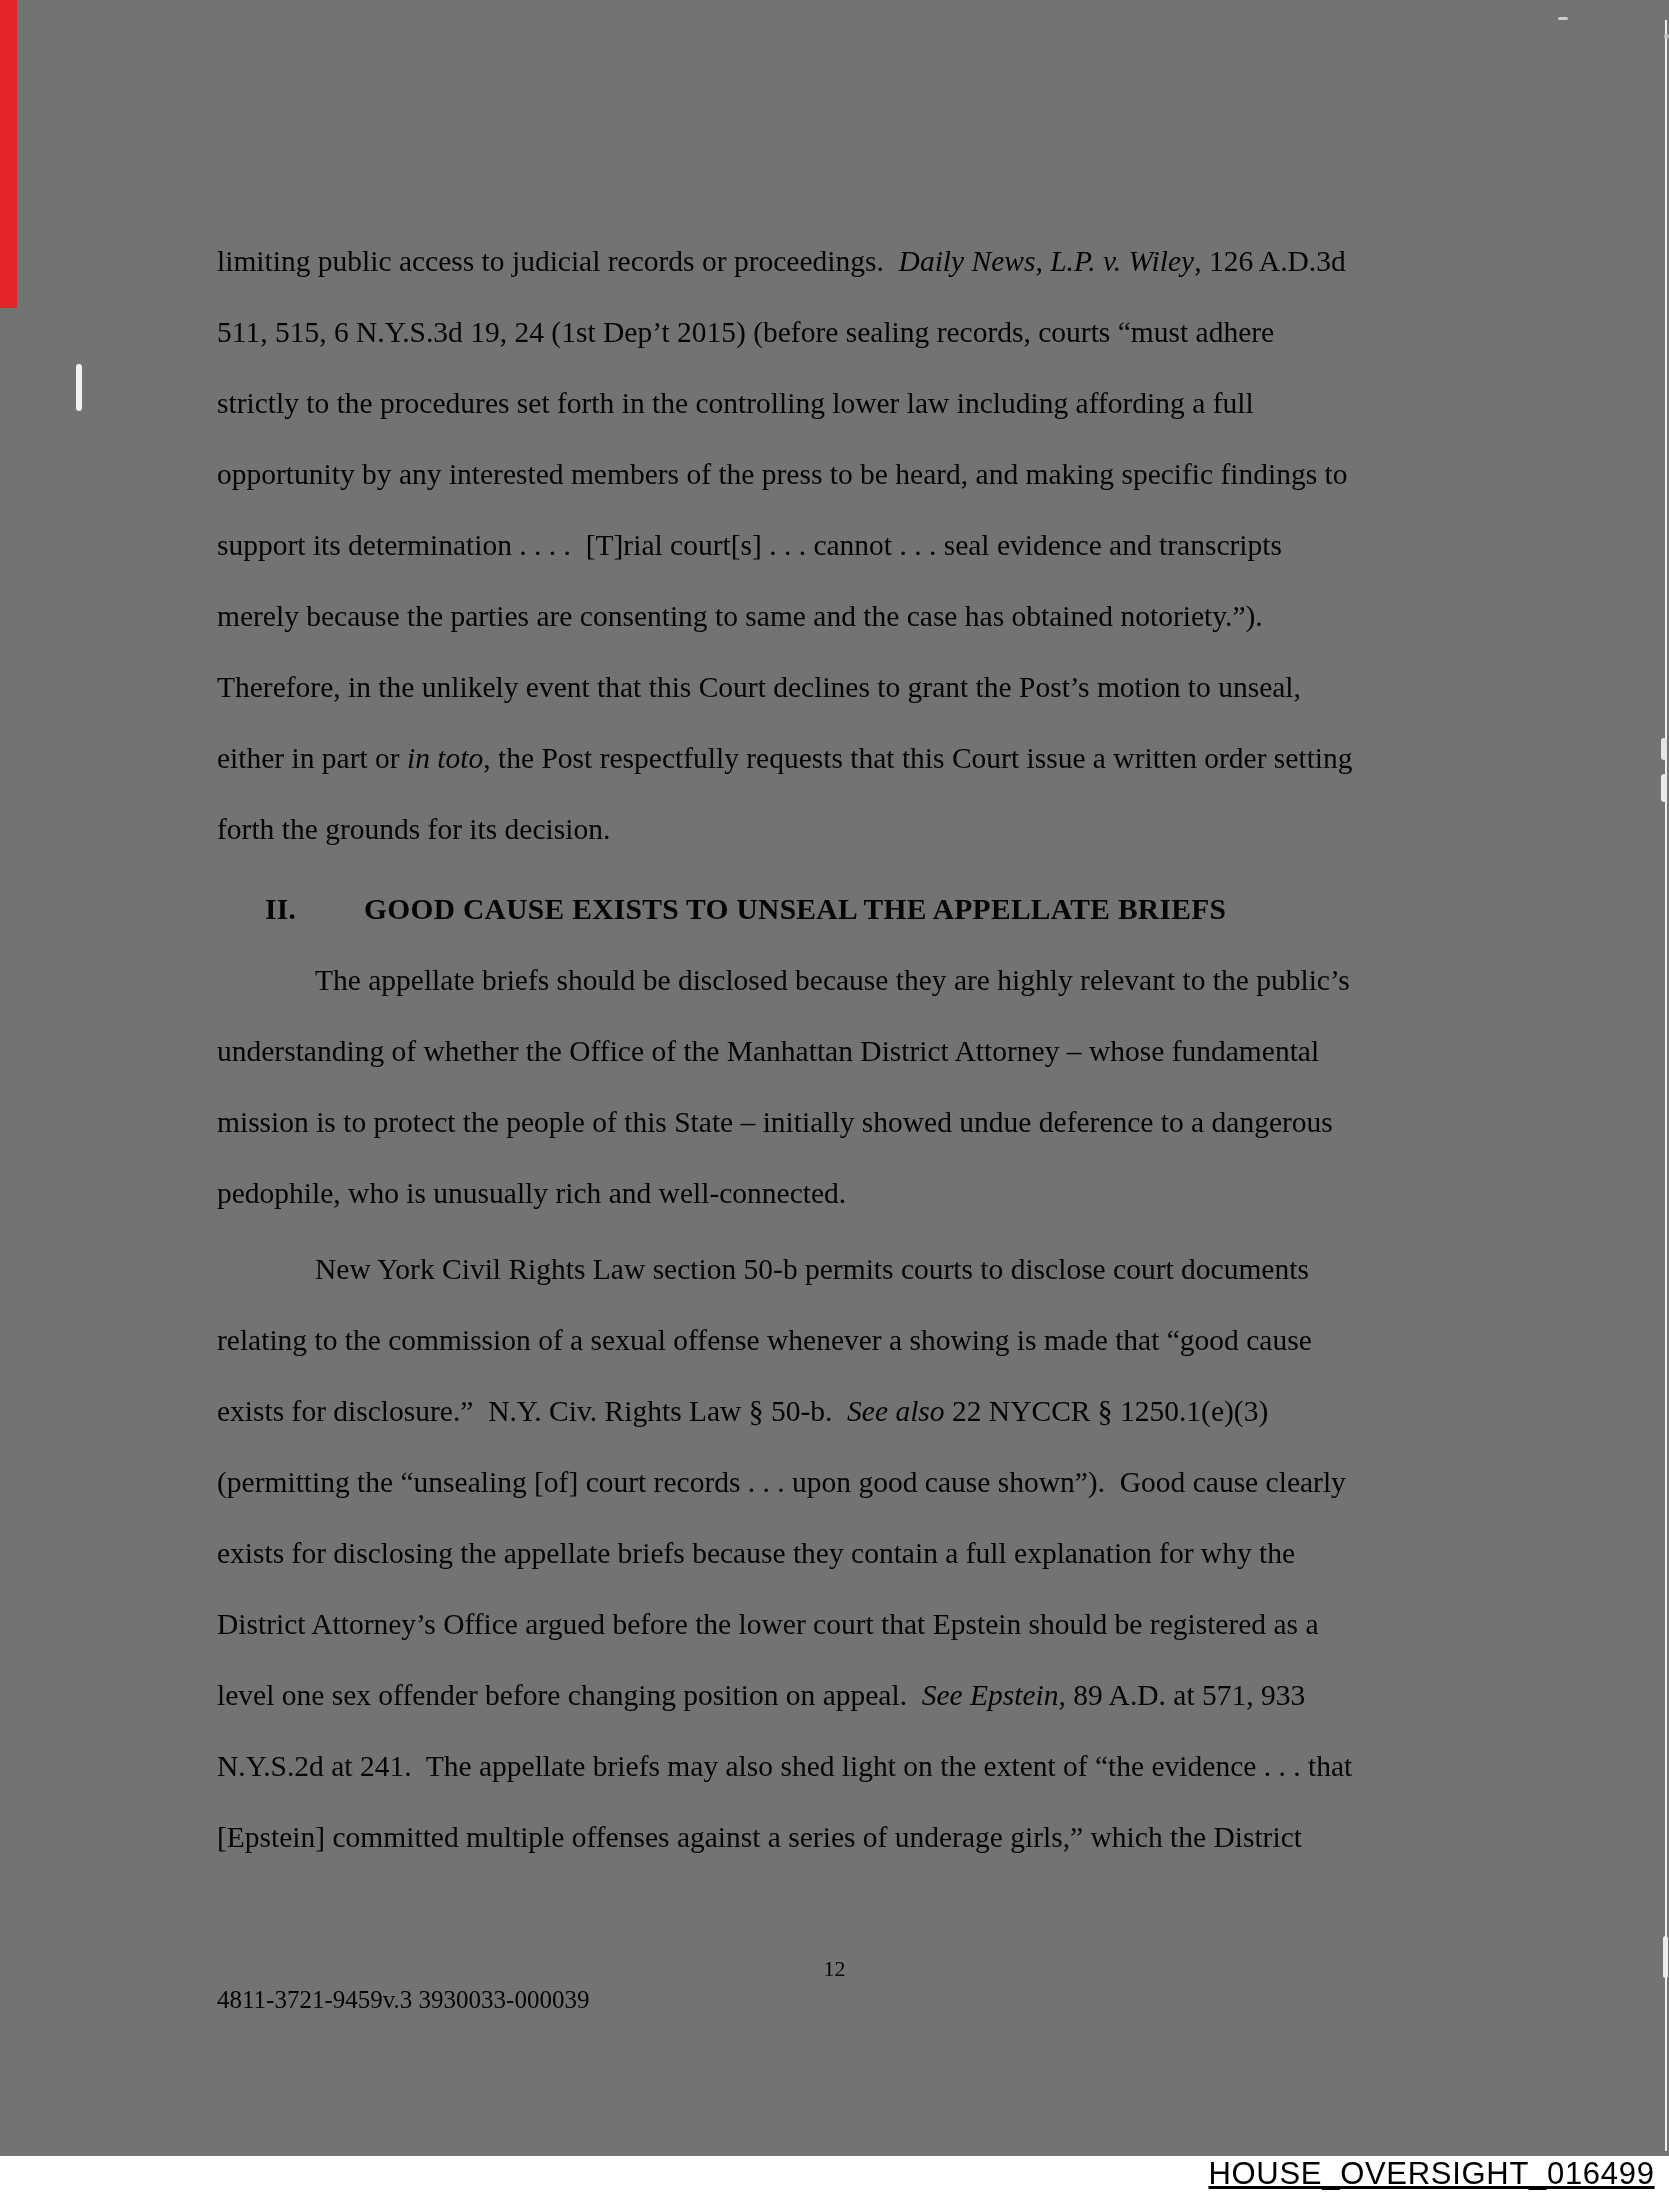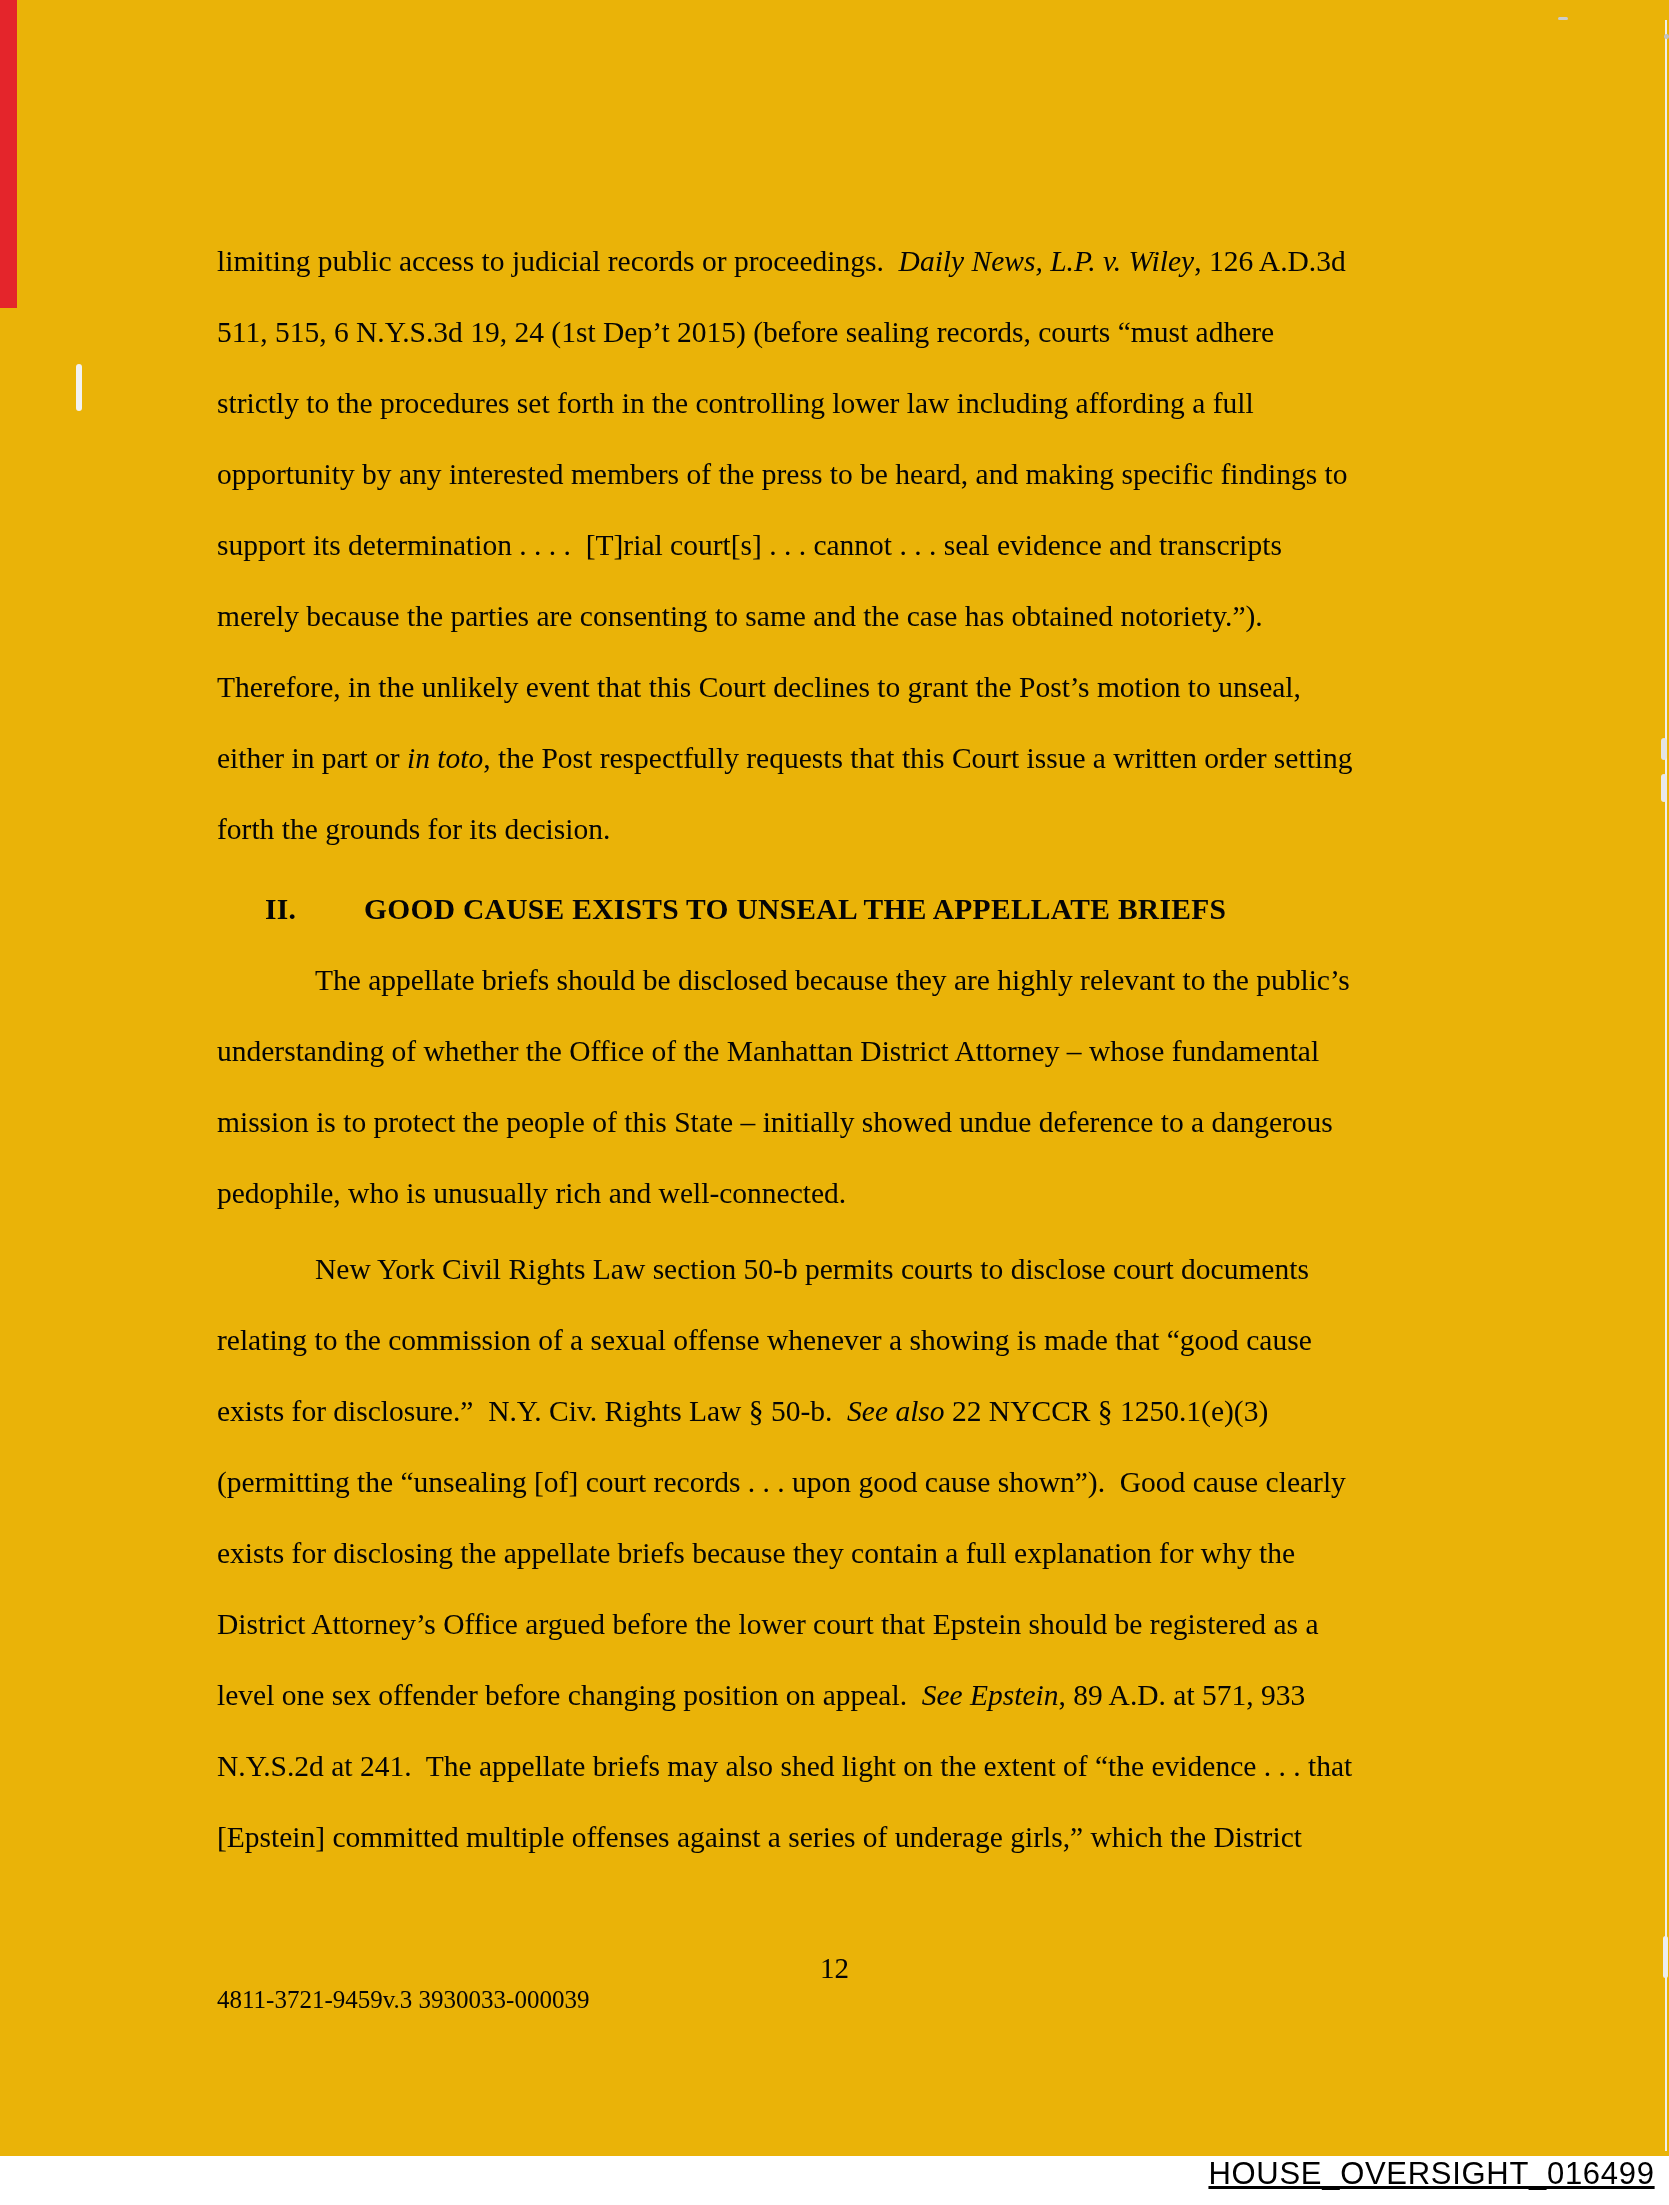--- a/index.html
+++ b/index.html
@@ -38,21 +38,21 @@
   .line.indent { padding-left: 98px; }
   .it { font-style: italic; }
   .heading { font-weight: bold; letter-spacing: 0.3px; }
   .heading .hnum { display: inline-block; width: 99px; margin-left: 48px; }
   
   .page-number {
     position: absolute;
     left: 0; right: 0;
     top: 1954px;
     text-align: center;
-    font-size: 29px;
+    font-size: 22px;
     line-height: 29.5px;
   }
   .docket {
     position: absolute;
     left: 217px;
     top: 1989px;
     font-size: 25px;
     line-height: 22px;
   }
   .bates {
@@ -63,21 +63,21 @@
     font-size: 31px;
     line-height: 31px;
     letter-spacing: 0.7px;
     color: #000;
     text-decoration: underline;
   }
 </style>
 </head>
 <body>
 
-<div class="page" style="background: #eab308;">
+<div class="page" style="background: #737373;">
   <div class="red-bar" style="background: rgb(228, 37, 43);"></div>
   <div class="bottom-strip"></div>
   <div class="right-edge"></div>
   <div class="edge-blob-1"></div>
   <div class="edge-blob-2"></div>
   <div class="edge-blob-3"></div>
   <div class="speck-a"></div>
   <div class="speck-b"></div>
   <div class="smudge-left"></div>
 

